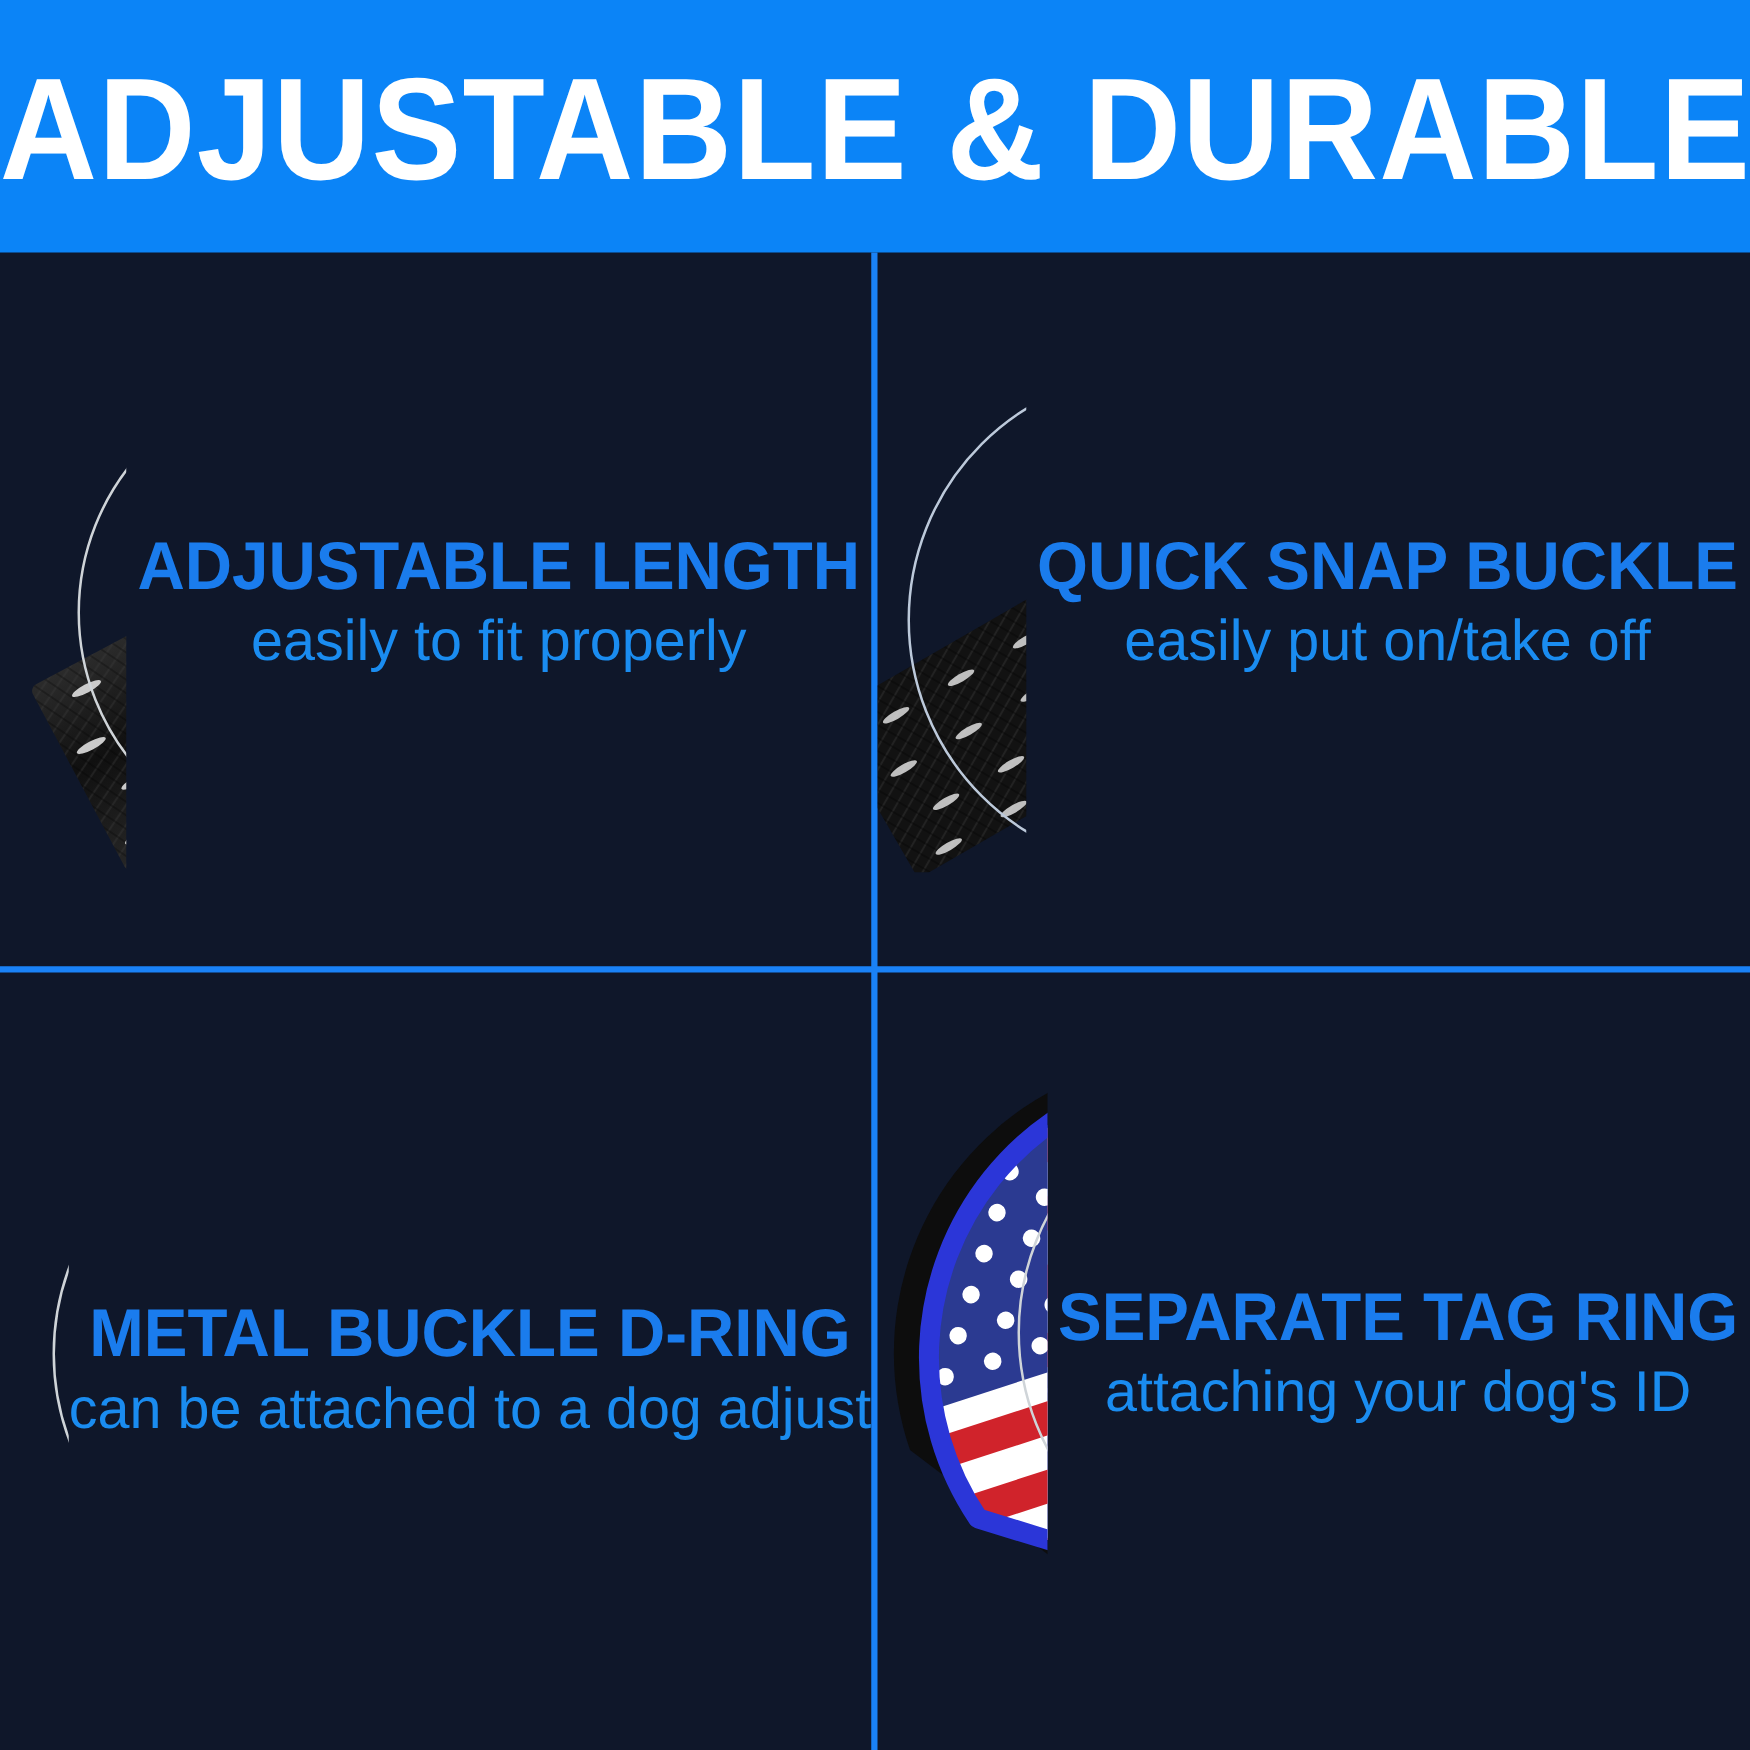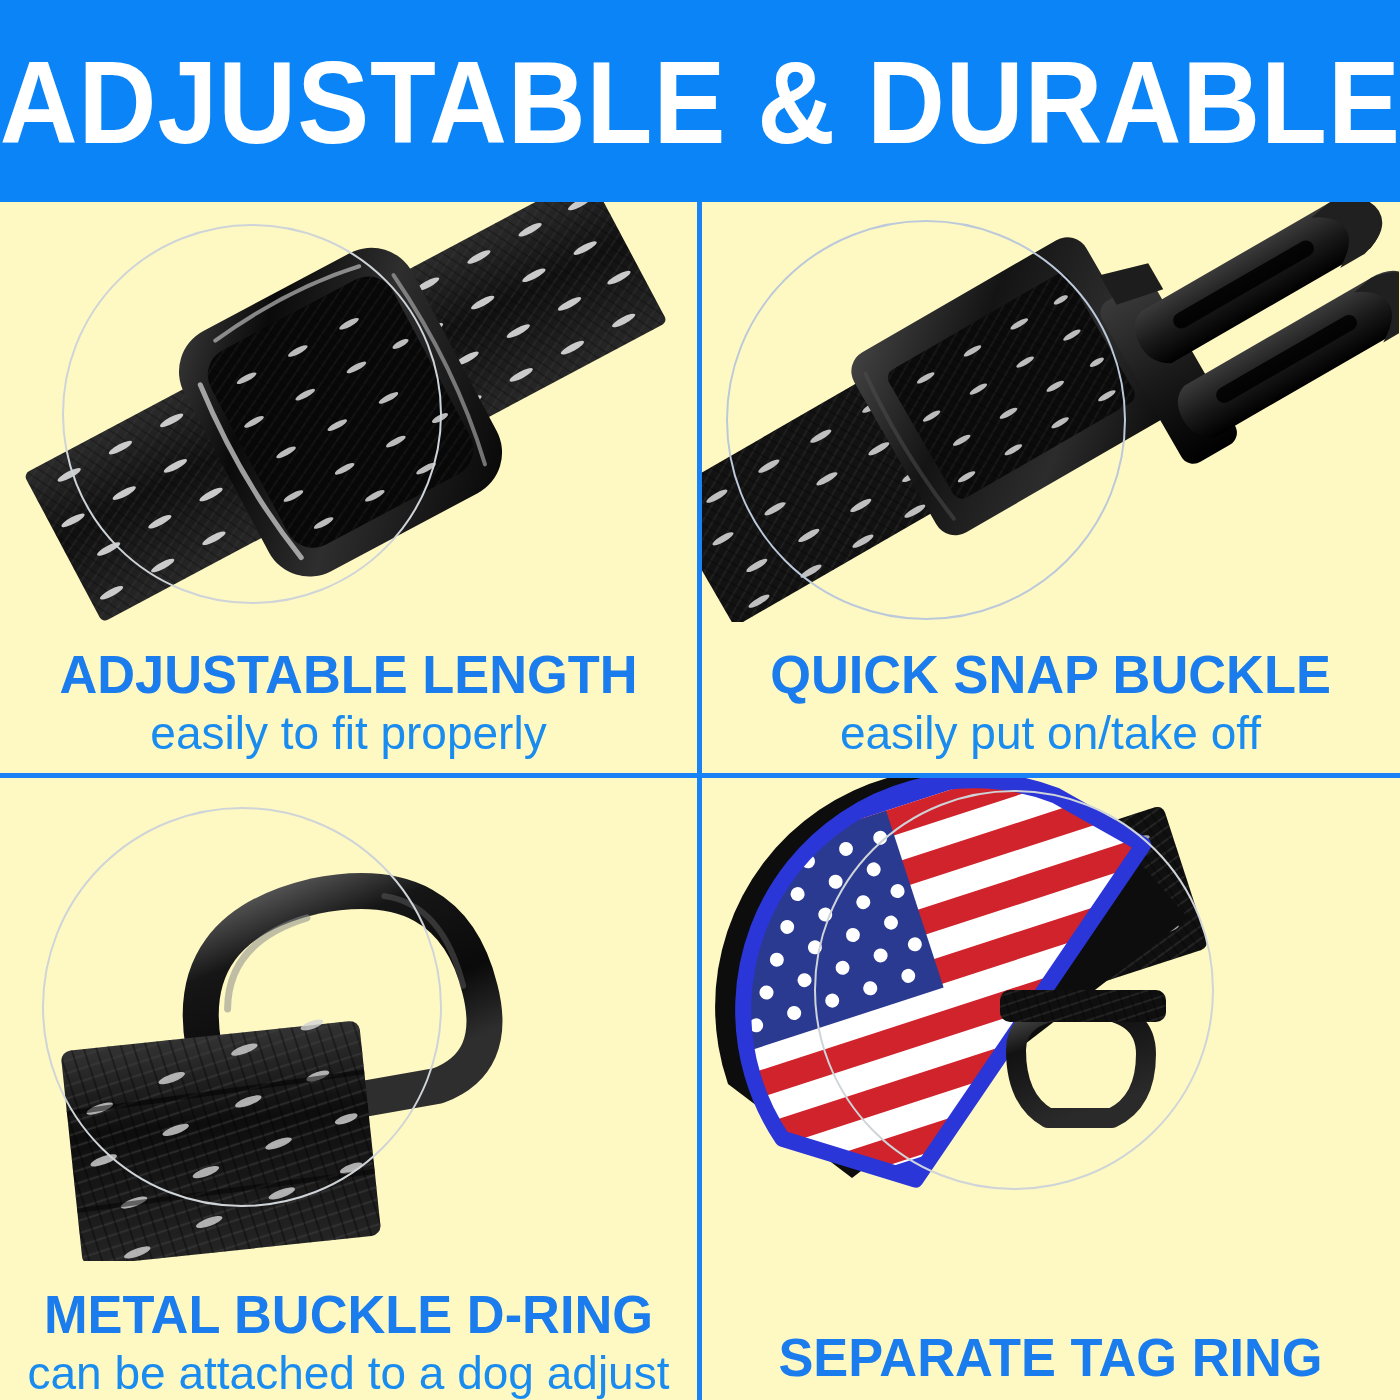--- a/index.html
+++ b/index.html
@@ -11,21 +11,21 @@
     width: 1400px;
     height: 1400px;
     font-family: "Liberation Sans", sans-serif;
     overflow: hidden;
   }
 
   .infographic {
     position: relative;
     width: 1400px;
     height: 1400px;
-    background: #fef9c3;
+    background: #0f172a;
     box-sizing: border-box;
   }
 
   
   .header-banner {
     position: absolute;
     left: 0;
     top: 0;
     width: 1400px;
     height: 202px;
@@ -70,21 +70,21 @@
     width: 1400px;
     height: 5px;
     background: #1a82f7;
   }
 
   .cell {
     position: absolute;
     width: 697px;
     box-sizing: border-box;
     display: flex;
-    flex-direction: column;
+    flex-direction: row;
     align-items: center;
   }
   .cell-tl { left: 0;     top: 0;     height: 571px; }
   .cell-tr { left: 702px; top: 0;     height: 571px; }
   .cell-bl { left: 0;     top: 589px; height: 622px; }
   .cell-br { left: 702px; top: 576px; height: 622px; border-radius: 25px; }
 
   .photo {
     position: relative;
     width: 697px;
@@ -559,17 +559,18 @@
 
               <rect x="6" y="-24" width="166" height="32" rx="10" fill="#0f0f0f"></rect>
               <rect x="6" y="-24" width="166" height="32" rx="10" fill="url(#weaveTex4)" opacity="0.8"></rect>
             </g>
           </g>
         </svg>
         <div class="lens-circle" style="left:112px; top:12px; width:400px; height:400px;"></div>
       </div>
       <div class="caption">
         <div class="caption-title">SEPARATE TAG RING</div>
+        <div class="caption-sub">attaching your dog's ID</div>
       </div>
     </div>
 
   </div>
 </div>
 
 </body></html>

